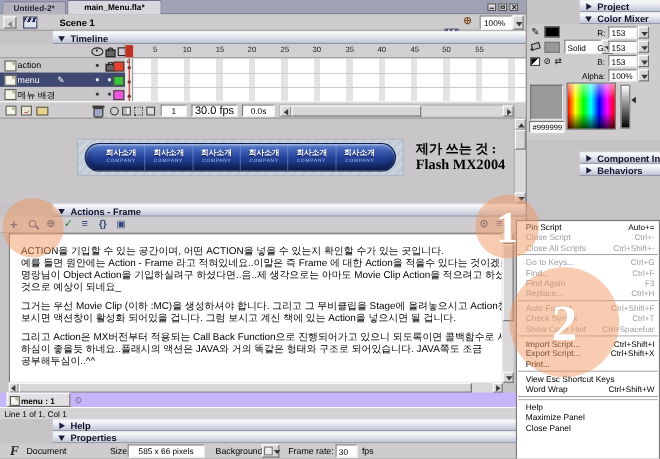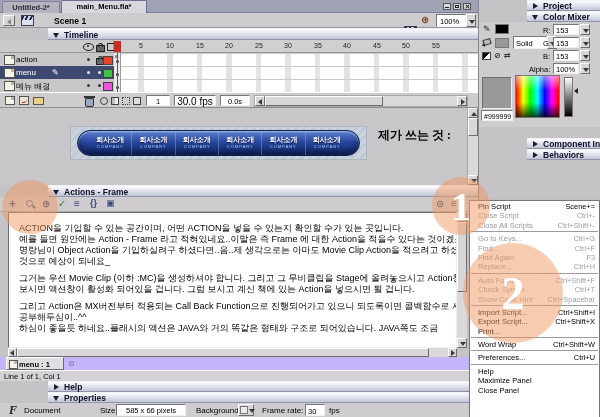--- a/index.html
+++ b/index.html
@@ -219,20 +219,21 @@
             <div class="t1">회사소개</div>
             <div class="t2">COMPANY</div>
           </div>
         <div class="cell">
             <div class="t1">회사소개</div>
             <div class="t2">COMPANY</div>
           </div>
       </div>
     </div>
     <div class="abs serif" style="left:378px;top:19px;font-size:12px;font-weight:bold;color:#000;">제가 쓰는 것 :</div>
+    <div class="abs serif" style="left:378px;top:34px;font-size:13px;font-weight:bold;color:#000;">Flash MX2004</div>
   </div>
 
   <div class="abs" style="left:467px;top:108px;width:11px;height:77px;background:#DBD8DB;border-left:1px solid #AAA7AA;">
     <div class="abs btn3d" style="left:0;top:0;width:10px;height:10px;">
         <div class="t-up abs" style="left:2px;top:3px;"></div>
       </div>
     <div class="abs btn3d" style="left:0;top:10px;width:10px;height:18px;"></div>
     <div class="abs btn3d" style="left:0;top:67px;width:10px;height:10px;">
         <div class="t-dn abs" style="left:2px;top:3px;"></div>
       </div>
@@ -262,22 +263,22 @@
         <div class="scrtxt">예를 들면 원안에는 Action - Frame 라고 적혀있네요..이말은 즉 Frame 에 대한 Action을 적을수 있다는 것이겠죠..</div>
         <div class="scrtxt">명랑님이 Object Action을 기입하실려구 하셨다면..음..제 생각으로는 아마도 Movie Clip Action을 적으려고 하셨던</div>
         <div class="scrtxt">것으로 예상이 되네요_</div>
       </div>
       <div class="para">
         <div class="scrtxt">그거는 우선 Movie Clip (이하 :MC)을 생성하셔야 합니다. 그리고 그 무비클립을 Stage에 올려놓으시고 Action창을</div>
         <div class="scrtxt">보시면 액션창이 활성화 되어있을 겁니다. 그럼 보시고 계신 책에 있는 Action을 넣으시면 될 겁니다.</div>
       </div>
       <div class="para">
         <div class="scrtxt">그리고 Action은 MX버전부터 적용되는 Call Back Function으로 진행되어가고 있으니 되도록이면 콜백함수로 사용</div>
+        <div class="scrtxt">하심이 좋을듯 하네요..플래시의 액션은 JAVA와 거의 똑같은 형태와 구조로 되어있습니다. JAVA쪽도 조금</div>
         <div class="scrtxt">공부해두심이..^^</div>
-        <div class="scrtxt">하심이 좋을듯 하네요..플래시의 액션은 JAVA와 거의 똑같은 형태와 구조로 되어있습니다. JAVA쪽도 조금</div>
       </div>
     </div>
   </div>
 
   <div class="abs" style="left:457px;top:212px;width:10px;height:136px;background:#DBD8DB;">
     <div class="abs btn3d" style="left:0;top:0;width:10px;height:10px;">
         <div class="t-up abs" style="left:2px;top:3px;"></div>
       </div>
     <div class="abs btn3d" style="left:0;top:10px;width:10px;height:70px;"></div>
     <div class="abs btn3d" style="left:0;top:126px;width:10px;height:10px;">
@@ -407,21 +408,21 @@
     <div class="abs hdr" style="left:0;top:149px;width:122px;height:11px;">
       <div class="tri-r abs" style="left:6px;top:2px;"></div>
       <span class="lbl" style="left:16px;top:0;">Behaviors</span>
     </div>
   </div>
 
   <div class="abs" style="left:469px;top:200px;width:131px;height:225px;background:#FFFFFF;border:1px solid #797679;
               box-shadow:2px 2px 3px rgba(0,0,0,0.35);z-index:10;padding-top:1px;">
     <div class="mi">
         <span>Pin Script</span>
-        <span class="ms">Scene+=</span>
+        <span class="ms">Auto+=</span>
       </div>
     <div class="mi dis">
         <span>Close Script</span>
         <span class="ms">Ctrl+-</span>
       </div>
     <div class="mi dis">
         <span>Close All Scripts</span>
         <span class="ms">Ctrl+Shift+-</span>
       </div>
     <div class="msep"></div>
@@ -462,28 +463,28 @@
     <div class="mi">
         <span>Export Script...</span>
         <span class="ms">Ctrl+Shift+X</span>
       </div>
     <div class="mi">
         <span>Print...</span>
         <span class="ms"></span>
       </div>
     <div class="msep"></div>
     <div class="mi">
+        <span>View Esc Shortcut Keys</span>
+        <span class="ms"></span>
+      </div>
+    <div class="mi">
         <span>Word Wrap</span>
         <span class="ms">Ctrl+Shift+W</span>
       </div>
     <div class="msep"></div>
-    <div class="mi">
-        <span>Preferences...</span>
-        <span class="ms">Ctrl+U</span>
-      </div>
     <div class="msep"></div>
     <div class="mi">
         <span>Help</span>
       </div>
     <div class="mi">
         <span>Maximize Panel</span>
       </div>
     <div class="mi">
         <span>Close Panel</span>
       </div>

